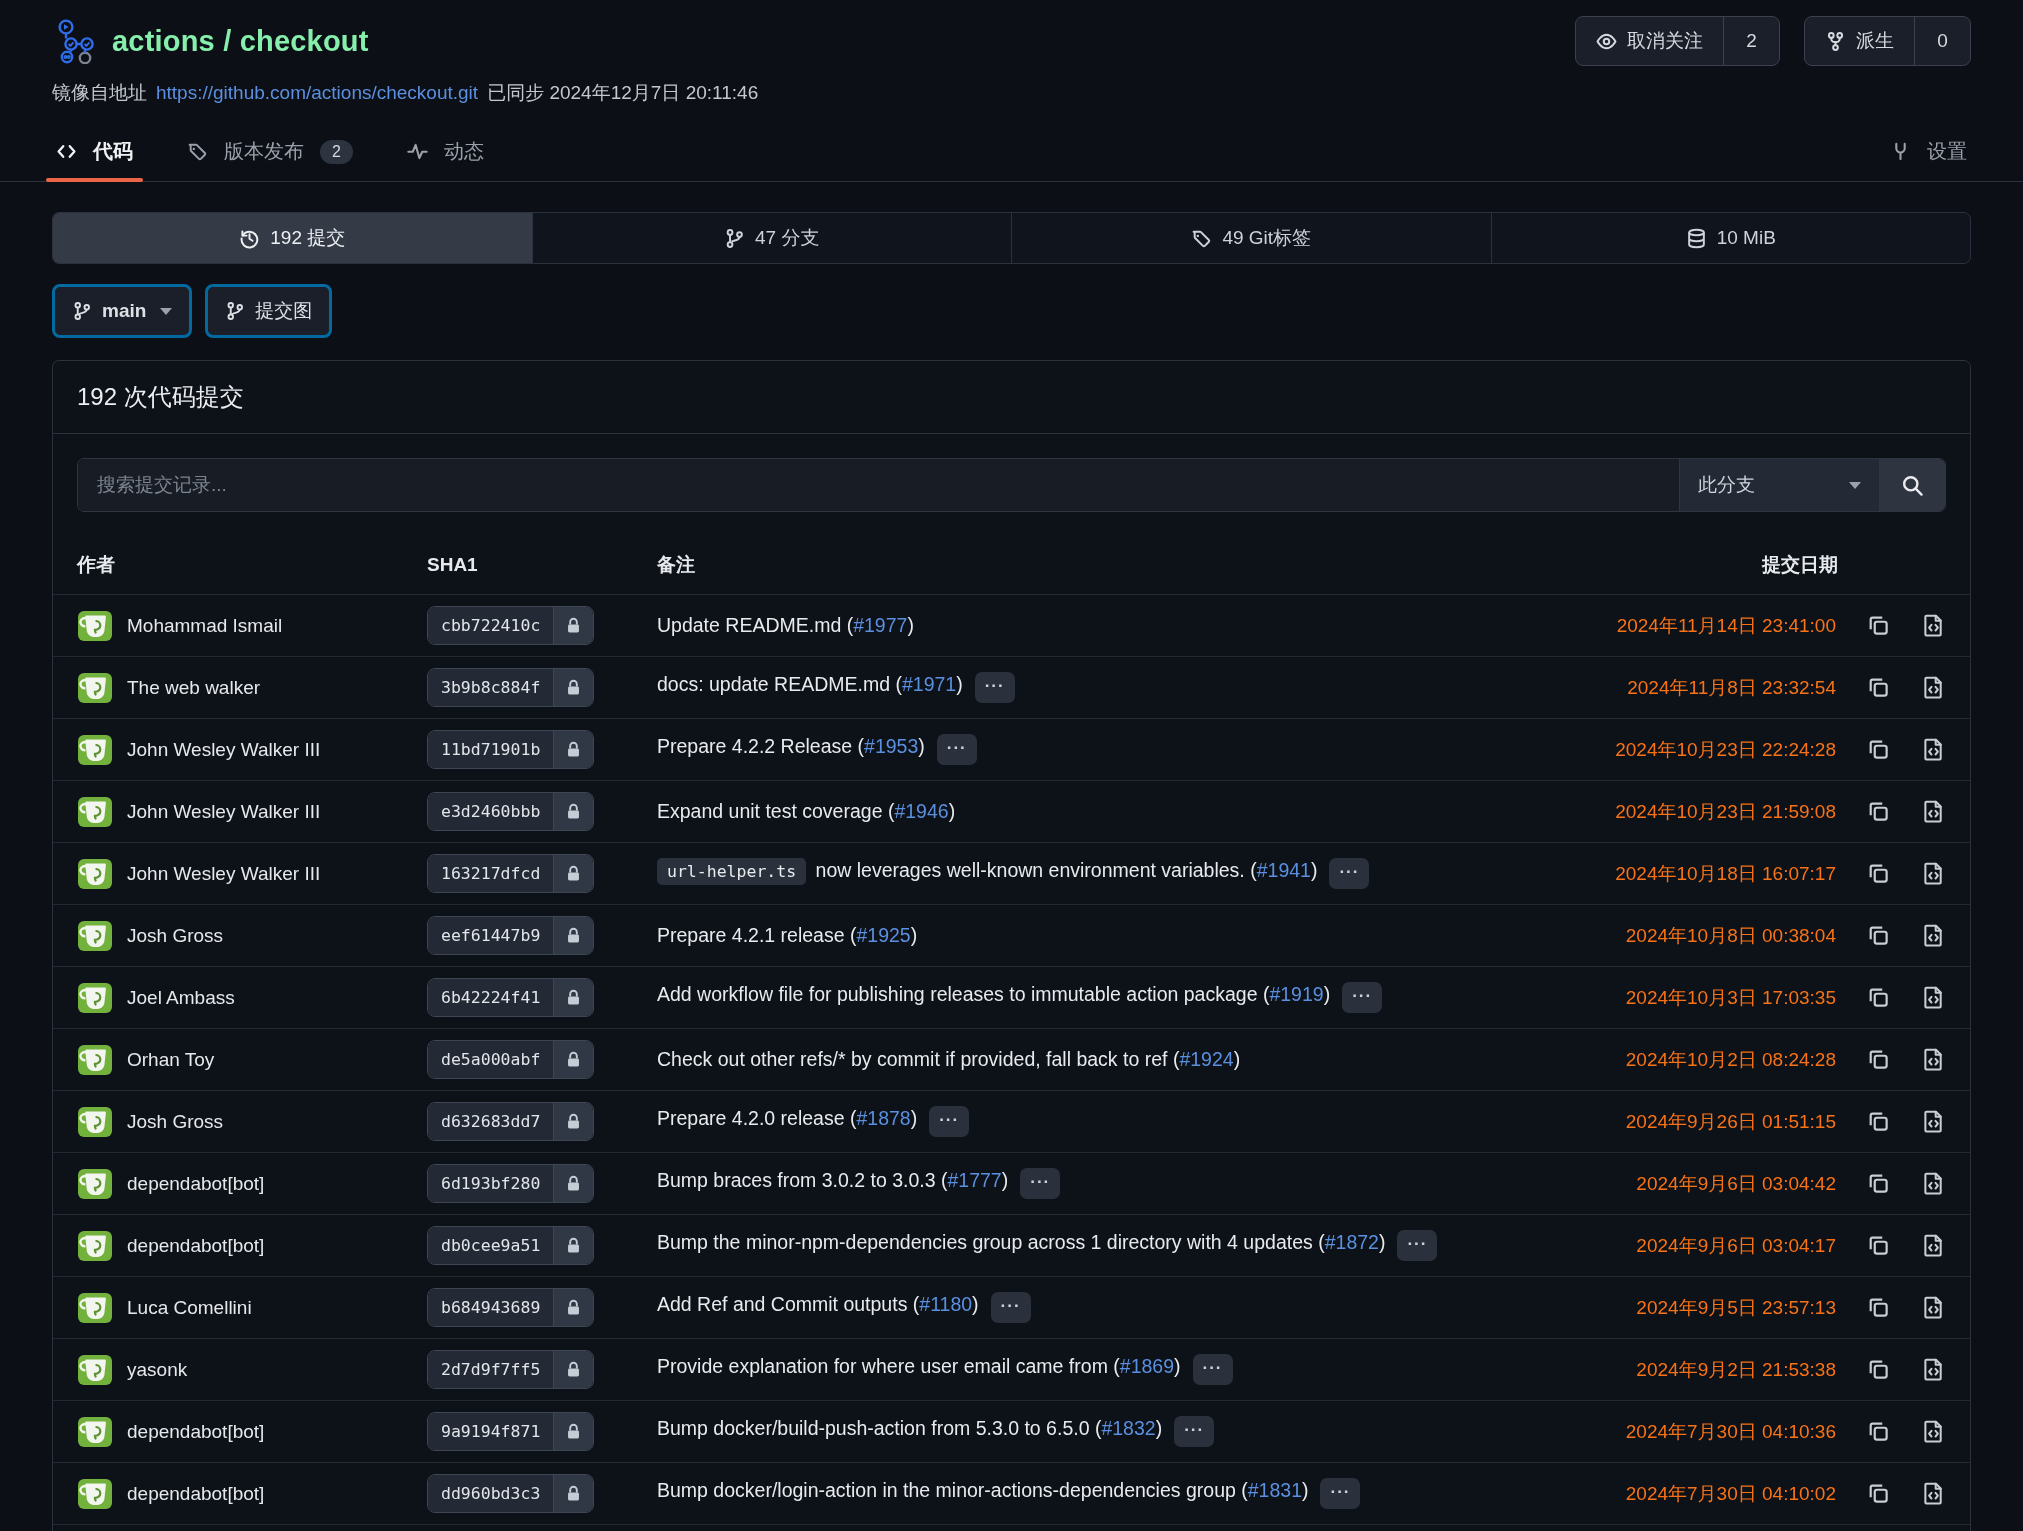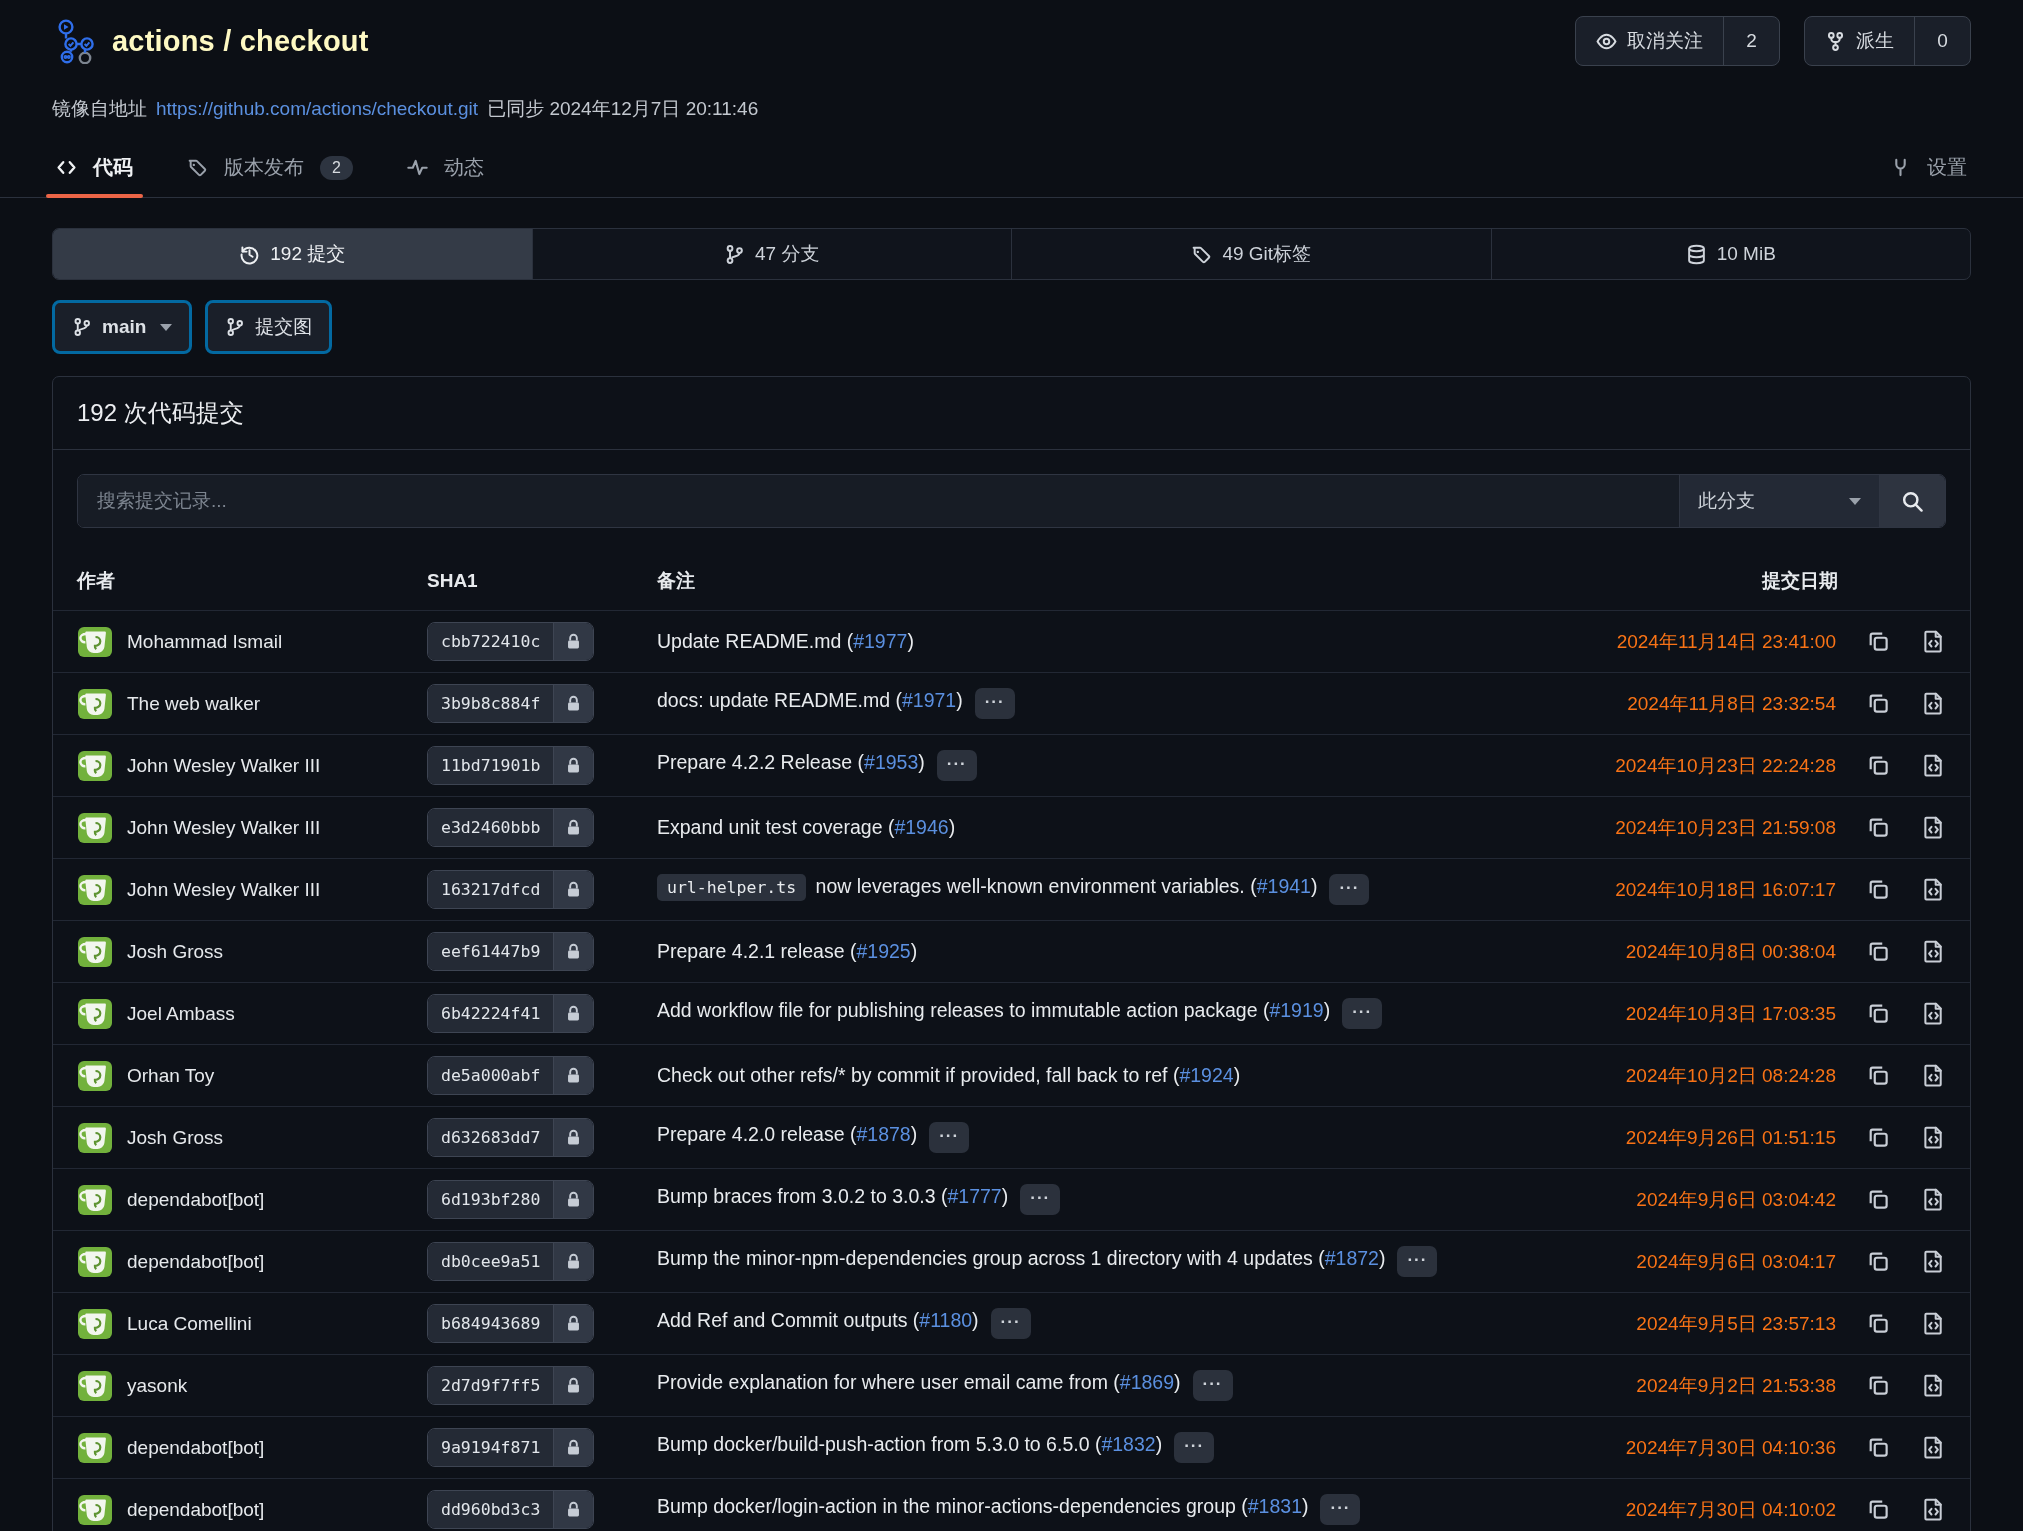--- a/index.html
+++ b/index.html
@@ -9,29 +9,29 @@
     color:#e3e6ea;
     font-family:"Liberation Sans", sans-serif;
     font-size:19px;
   }
   .container { padding:0 52px; }
   svg { display:block; }
 
   
   .repo-header { display:flex; align-items:center; margin-top:16px; }
   .repo-logo { width:46px; height:46px; flex:0 0 auto; }
-  .repo-title { font-size:29px; font-weight:700; margin-left:14px; color:#fef9c3; letter-spacing:.2px; }
+  .repo-title { font-size:29px; font-weight:700; margin-left:14px; color:#86efac; letter-spacing:.2px; }
   .header-actions { margin-left:auto; display:flex; gap:24px; }
   .split-btn { display:flex; align-items:stretch; background:#1a1f29; border:1px solid #3a414d; border-radius:8px; overflow:hidden; color:#d7dbe0; cursor:pointer; }
   .split-btn .part { display:flex; align-items:center; gap:10px; padding:11px 20px; font-size:19px; }
   .split-btn .count { border-left:1px solid #3a414d; min-width:56px; justify-content:center; }
   .split-btn svg { width:21px; height:21px; }
 
   
-  .mirror-line { margin-top:30px; font-size:19px; color:#c3c8cf; display:flex; gap:9px; align-items:center; }
+  .mirror-line { margin-top:14px; font-size:19px; color:#c3c8cf; display:flex; gap:9px; align-items:center; }
   .mirror-line a { color:#5b90e0; text-decoration:none; }
 
   
   .tabs-wrap { border-bottom:1px solid #2b313d; margin-top:22px; }
   .tabs { display:flex; align-items:flex-end; gap:46px; padding:0 52px; }
   .tab { display:flex; align-items:center; gap:16px; padding:10px 4px 16px; font-size:20px; color:#9aa1ab; cursor:pointer; position:relative; }
   .tab svg { width:21px; height:21px; }
   .tab.active { color:#f0f2f4; font-weight:700; }
   .tab.active::after { content:""; position:absolute; left:-6px; right:-6px; bottom:-1px; height:4px; background:#ec6547; border-radius:2px; }
   .tab .badge { background:#2d3440; color:#d7dbe0; font-size:16px; font-weight:400; border-radius:12px; padding:3px 12px; }

